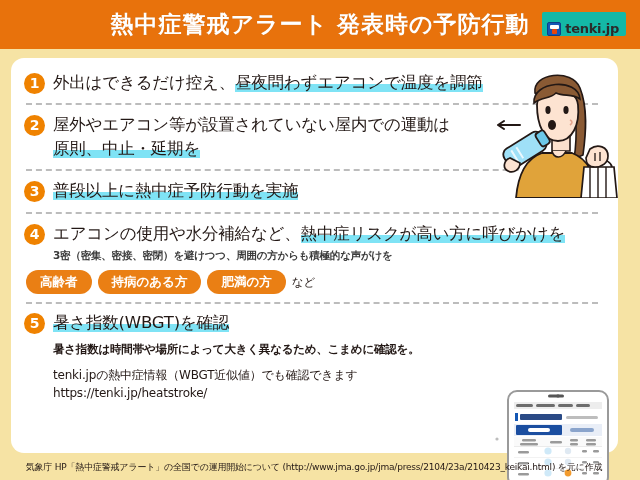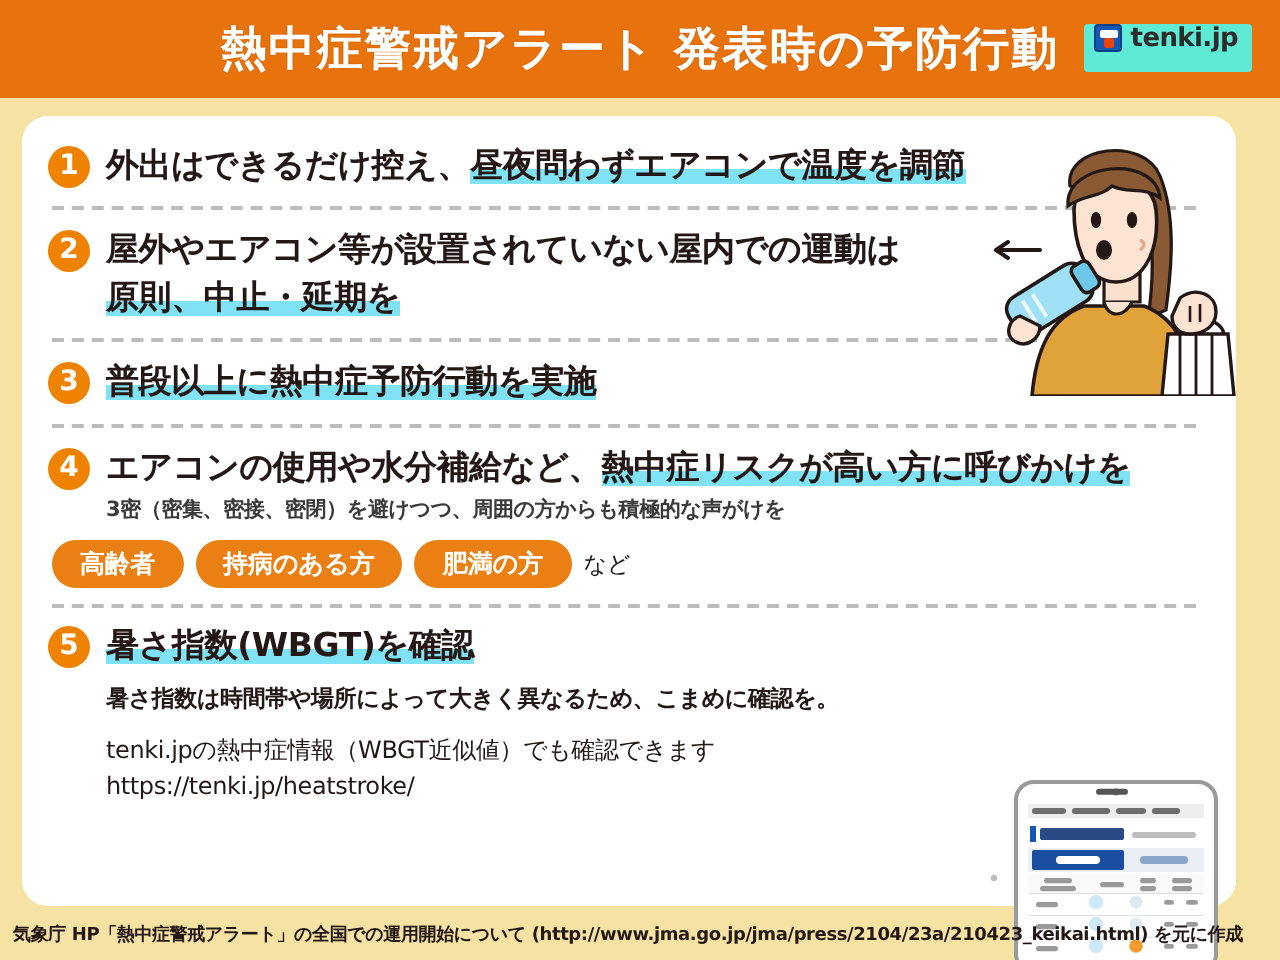--- a/index.html
+++ b/index.html
@@ -16,23 +16,23 @@
     position:absolute; left:0; top:0; width:640px; height:49px;
     background:#e8720c;
     display:flex; align-items:center; justify-content:center;
   }
   .header-title {
     color:#ffffff; font-weight:bold; font-size:23px; letter-spacing:1px;
     white-space:nowrap; text-shadow:0 0 1px rgba(0,0,0,.15);
   }
   .logo {
     position:absolute; right:14px; top:12px;
-    background:#5eead4; border-radius:2px;
+    background:#14b8a6; border-radius:2px;
     height:24px; padding:0 7px 0 5px;
-    display:flex; align-items:flex-start; gap:4px;
+    display:flex; align-items:flex-end; gap:4px;
   }
   .logo-cube {
     width:14px; height:14px; border-radius:2px;
     background:#1457b4; position:relative; flex:0 0 auto;
     border:1px solid #0e3f86;
   }
   .logo-cube::before{
     content:""; position:absolute; left:2px; top:2px; width:9px; height:4px;
     background:#ffffff; border-radius:1px;
   }
@@ -54,21 +54,21 @@
 
   .item { display:flex; align-items:flex-start; gap:8px; }
   .num {
     flex:0 0 auto; width:21px; height:21px; border-radius:50%;
     background:#ef8200; color:#fff;
     font-size:14px; font-weight:bold; line-height:21px; text-align:center;
     margin-top:2px;
   }
   .item-body { flex:1 1 auto; min-width:0; }
   .line {
-    font-size:16.5px; font-weight:bold; line-height:1.42;
+    font-size:16.5px; font-weight:normal; line-height:1.42;
     letter-spacing:-.2px; white-space:nowrap; color:#231815;
   }
   .hl {
     background:linear-gradient(to top, #7fe3f5 0 40%, transparent 40% 100%);
     padding-bottom:0;
   }
   .sub {
     font-size:10.5px; font-weight:bold; line-height:1.5; color:#3b3b3b;
     letter-spacing:-.2px; margin-top:3px; white-space:nowrap;
   }
@@ -85,21 +85,21 @@
   
   .det1 { font-size:11.5px; font-weight:bold; color:#231815; margin-top:7px; padding-left:29px; letter-spacing:-.2px; white-space:nowrap;}
   .det2 { font-size:12px; color:#231815; margin-top:9px; padding-left:29px; line-height:1.55; letter-spacing:-.2px; white-space:nowrap;}
 
   
   .woman { position:absolute; right:10px; top:63px; width:150px; height:135px; }
   .phone { position:absolute; right:20px; bottom:-2px; width:128px; height:95px; }
 
   .footer {
     position:absolute; left:0; bottom:6px; width:628px; text-align:center;
-    font-size:9px; font-weight:bold; color:#231815; letter-spacing:-.2px;margin-top:45px;
+    font-size:9px; font-weight:normal; color:#231815; letter-spacing:-.2px;margin-top:45px;
   }
 </style>
 </head>
 <body>
 
 <div class="poster">
 
   <div class="header">
     <div class="header-title">熱中症警戒アラート  発表時の予防行動</div>
     <div class="logo">

